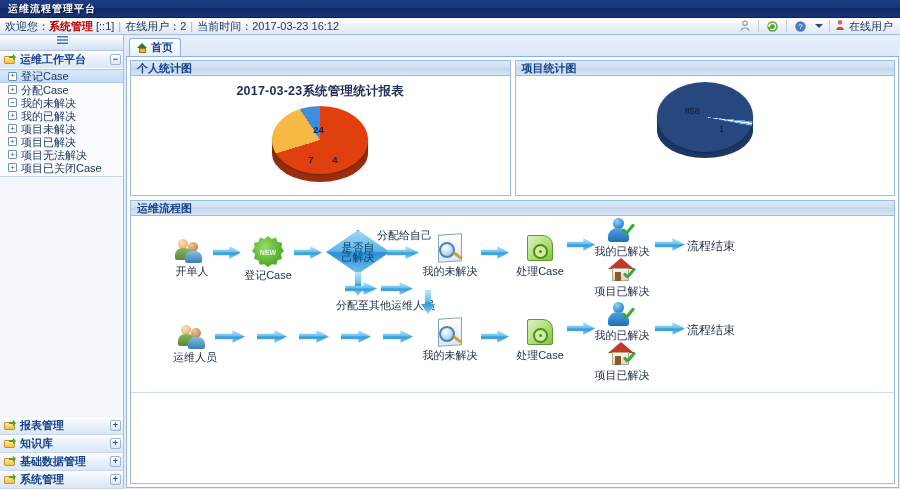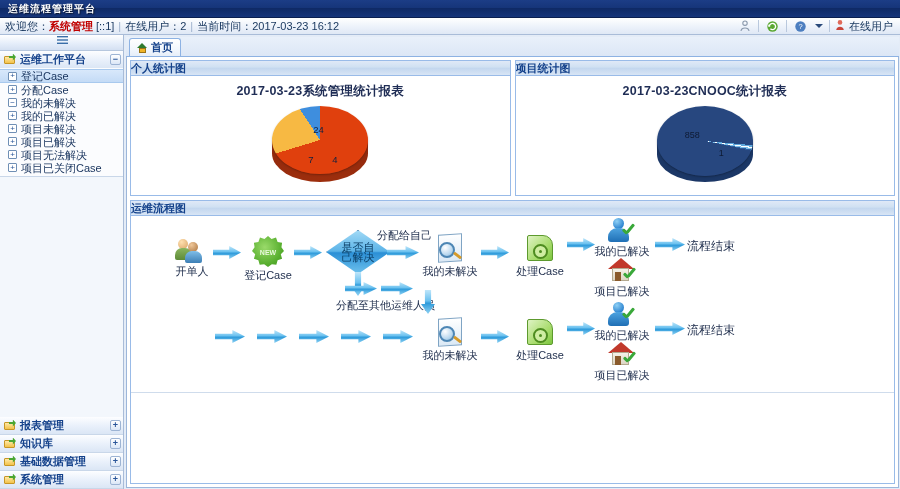--- a/index.html
+++ b/index.html
@@ -184,20 +184,21 @@
     border: 1px solid #99bbe8;
     background:#ffffff;
     display:flex; flex-direction:column;
     overflow:hidden;
   }
   .panel-header {
     height: 15px;
     background: linear-gradient(to bottom,#dfe9f7 0%,#cfe0f2 45%,#c2d6ee 50%,#d8e5f5 100%);
     border-bottom:1px solid #99bbe8;
     display:flex; align-items:center;
+    padding-left:6px;
     font-size: 11px; font-weight:bold; color:#15428b;
   }
   .panel-body { flex:1 1 auto; position:relative; background:#fff; overflow:hidden; }
 
   .charts-row { display:flex; gap:4px; height: 136px; }
   .chart-panel { flex:1 1 50%; }
   .chart-title {
     text-align:center;
     font-size: 12.5px; font-weight:bold; color:#1f2d55;
     margin-top: 7px; letter-spacing: .2px;
@@ -219,21 +220,21 @@
     position:absolute; left:0; top:4px; width:96px; height:68px;
     border-radius:50%;
     background:
       conic-gradient(from 0deg,
         #e0400d 0deg 253deg,
         #f7b943 253deg 327deg,
         #3e8ede 327deg 360deg);
     box-shadow: 0 1px 2px rgba(0,0,0,.25);
   }
   .slice-label {
-    position:absolute; font-size:9.5px; color:#102040; font-weight:normal;
+    position:absolute; font-size:9.5px; color:#102040; font-weight:bold;
   }
 
   
   .pie2-wrap { position:absolute; left:50%; top:2px; transform: translateX(-50%); }
   .pie2 { position:relative; width:96px; height:82px; }
   .pie2-side {
     position:absolute; left:0; top:14px; width:96px; height:66px;
     border-radius:50% / 42%;
     background:#1b3766;
   }
@@ -576,21 +577,20 @@
                 </div>
               </div>
             </div>
           </div>
 
           <div class="panel chart-panel">
             <div class="panel-header">
               <span>项目统计图</span>
             </div>
             <div class="panel-body">
-              <div class="chart-title">2017-03-23CNOOC统计报表</div>
               <div class="chart-area">
                 <div class="pie2-wrap">
                   <div class="pie2">
                     <div class="pie2-side"></div>
                     <div class="pie2-top"></div>
                     <span class="pie2-label" style="left:28px; top:28px;">858</span>
                     <span class="pie2-label" style="left:62px; top:46px;">1</span>
                   </div>
                 </div>
               </div>
@@ -682,20 +682,33 @@
 
               <div class="arrow" style="left:524px; top:22px; width:30px; height:13px;"></div>
               <div class="end-lbl" style="left:556px; top:22px;">流程结束</div>
 
               <div class="arrow down" style="left:220px; top:56px; width:14px; height:24px;"></div>
               <div class="arrow-lbl" style="left:205px; top:82px;">分配至其他运维人员</div>
               <div class="arrow" style="left:214px; top:66px; width:32px; height:13px;"></div>
               <div class="arrow" style="left:250px; top:66px; width:32px; height:13px;"></div>
               <div class="arrow down" style="left:290px; top:74px; width:14px; height:24px;"></div>
 
+              <div class="node" style="left:38px; top:108px; width:52px;">
+                <div class="ic ic-people">
+                  <span class="p1">
+                    <span class="head" style="display:block;background:radial-gradient(circle at 35% 30%,#ffe0b0,#d9a465);"></span>
+                    <span class="torso" style="display:block;background:linear-gradient(to bottom,#8ab55f,#5d8a37);"></span>
+                  </span>
+                  <span class="p2">
+                    <span class="head" style="display:block;background:radial-gradient(circle at 35% 30%,#f0c89a,#a8713c);"></span>
+                    <span class="torso" style="display:block;background:linear-gradient(to bottom,#7fbde8,#3d7fb5);"></span>
+                  </span>
+                </div>
+                <div class="cap">运维人员</div>
+              </div>
 
               <div class="arrow" style="left:84px; top:114px; width:30px; height:13px;"></div>
               <div class="arrow" style="left:126px; top:114px; width:30px; height:13px;"></div>
               <div class="arrow" style="left:168px; top:114px; width:30px; height:13px;"></div>
               <div class="arrow" style="left:210px; top:114px; width:30px; height:13px;"></div>
               <div class="arrow" style="left:252px; top:114px; width:30px; height:13px;"></div>
 
               <div class="node" style="left:288px; top:102px; width:62px;">
                 <div class="ic ic-doc">
                   <span class="pg"></span>

